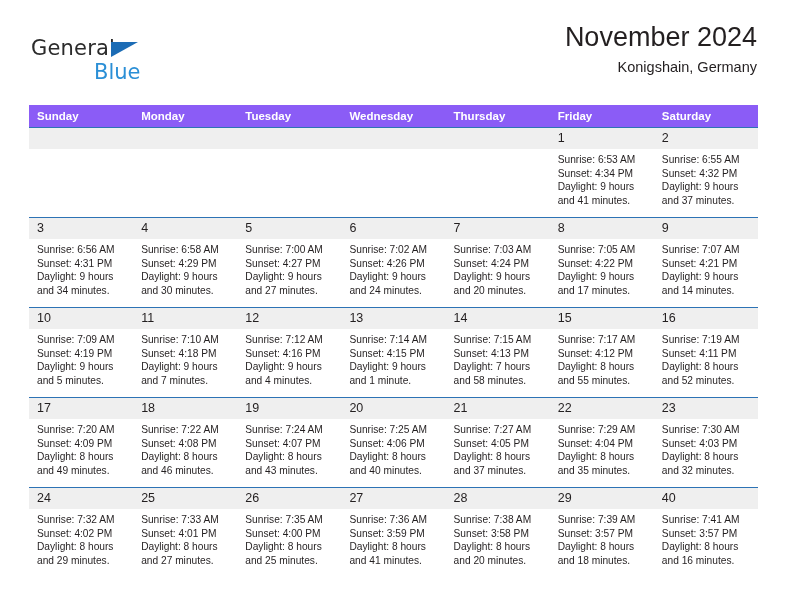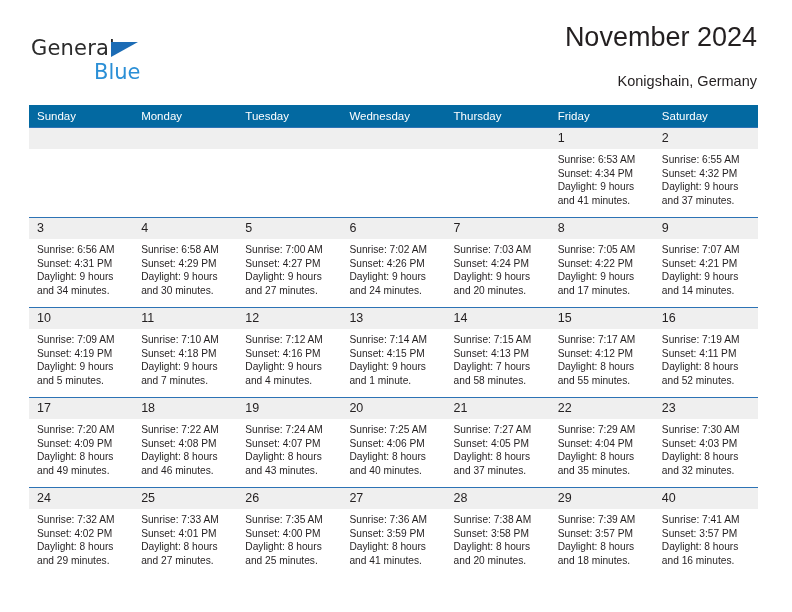--- a/index.html
+++ b/index.html
@@ -72,40 +72,40 @@
     font-weight: 400;
     color: #231f20;
     line-height: 34px;
     white-space: nowrap;
   }
   .title-sub {
     font-size: 14.5px;
     font-weight: 400;
     color: #231f20;
     line-height: 22px;
-    margin-top: 16px;
+    margin-top: 2px;
     white-space: nowrap;
   }
 
   
   .cal {
     position: absolute;
     left: 29px;
     top: 105px;
     width: 729px;
     border-collapse: collapse;
     table-layout: fixed;
   }
   .cal col { width: 104.14px; }
 
   thead th {
-    background: #0369a1;
+    background: #8b5cf6;
     color: #ffffff;
     font-size: 11.5px;
-    font-weight: normal;
+    font-weight: bold;
     text-align: left;
     padding: 5px 0 5px 8px;
     height: 19px;
     box-sizing: border-box;
     border: none;
   }
 
   tbody td {
     vertical-align: top;
     padding: 0;

